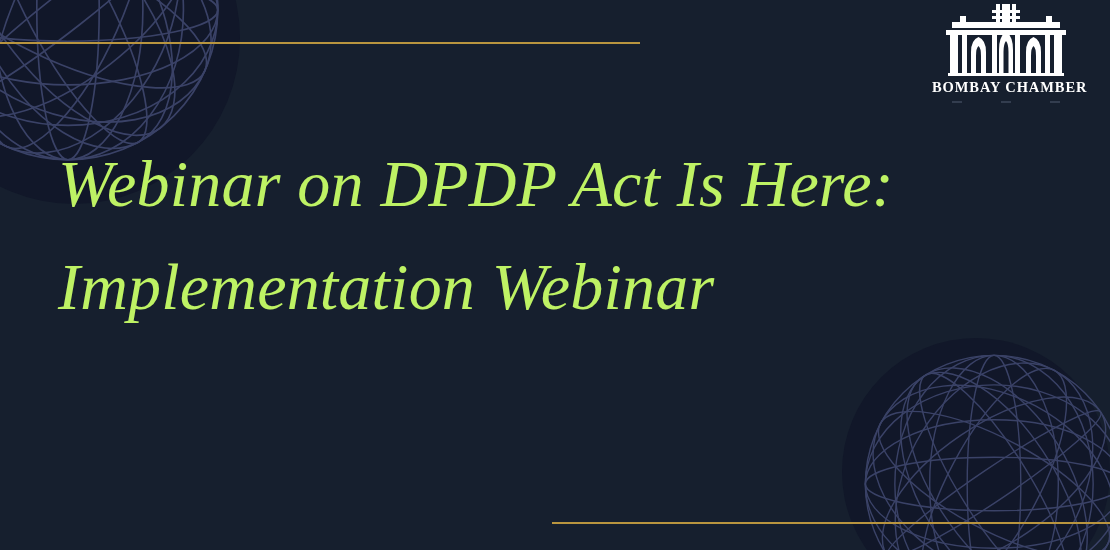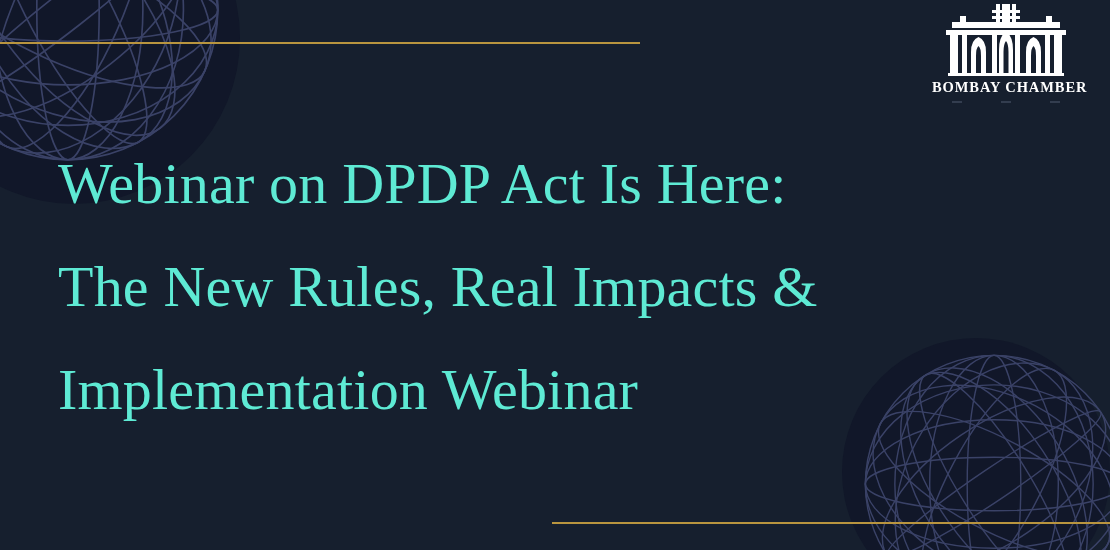--- a/index.html
+++ b/index.html
@@ -77,27 +77,28 @@
 
   
   #headline {
     position: absolute;
     left: 58px;
     top: 132px;
     width: 1000px;
   }
   .headline-line {
     display: block;
-    color: #5eead4;
+    color: #bef264;
     font-family: "Liberation Serif", "DejaVu Serif", serif;
-    font-size: 58px;
+    font-size: 66px;
     font-weight: 400;
     line-height: 103px;
     letter-spacing: 0.2px;
     white-space: nowrap;
+    font-style: italic;
   }
 </style>
 </head>
 <body>
 
 <div id="slide">
 
   <div class="globe-wrap" id="globe-tl-wrap">
     <div class="globe-disc" id="globe-tl-disc"></div>
     <svg class="globe-svg" id="globe-tl-svg" viewBox="0 0 200 200">
@@ -199,17 +200,16 @@
       <g fill="#9aa6c4">
         <rect x="6" y="1" width="10" height="2"></rect>
         <rect x="55" y="1" width="10" height="2"></rect>
         <rect x="104" y="1" width="10" height="2"></rect>
       </g>
     </svg>
   </div>
 
   <div id="headline">
     <span class="headline-line">Webinar on DPDP Act Is Here:</span>
-    <span class="headline-line">The New Rules, Real Impacts &amp;</span>
     <span class="headline-line">Implementation Webinar</span>
   </div>
 
 </div>
 
 </body></html>

